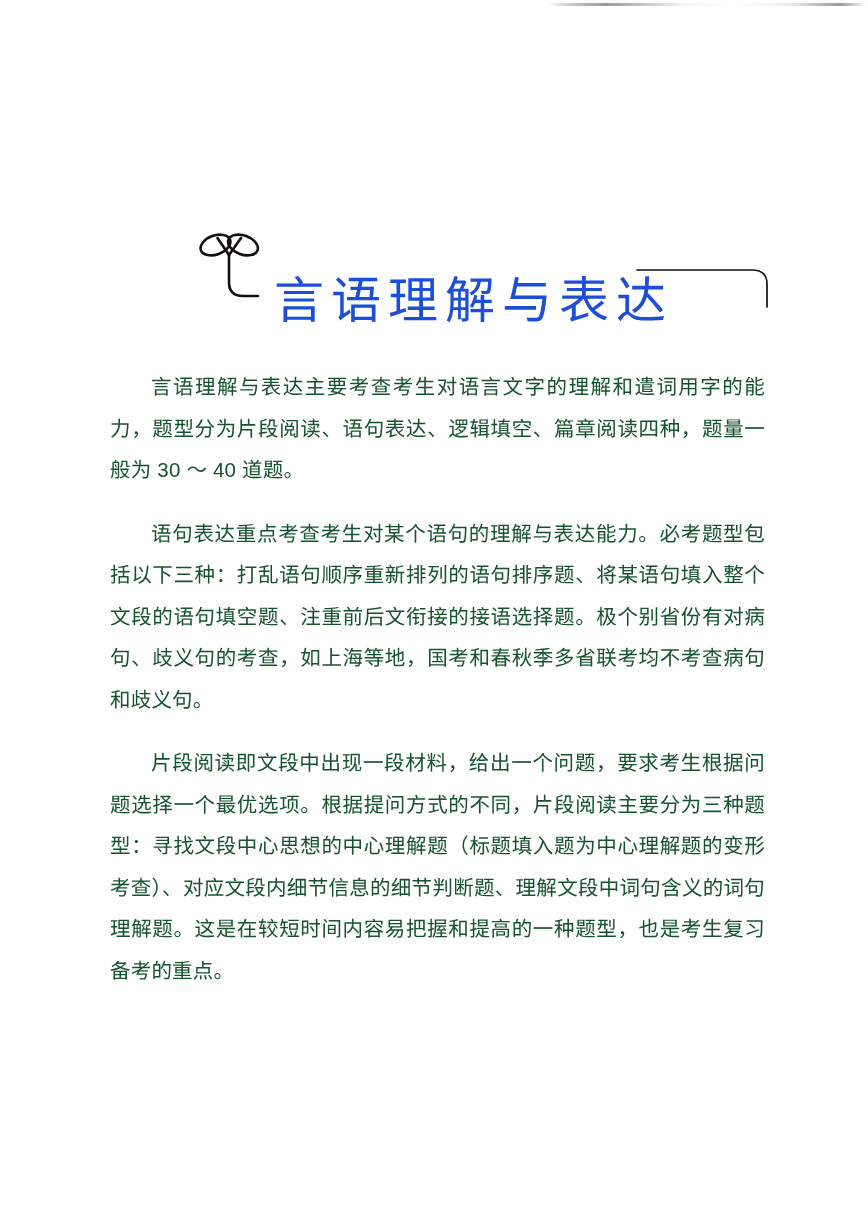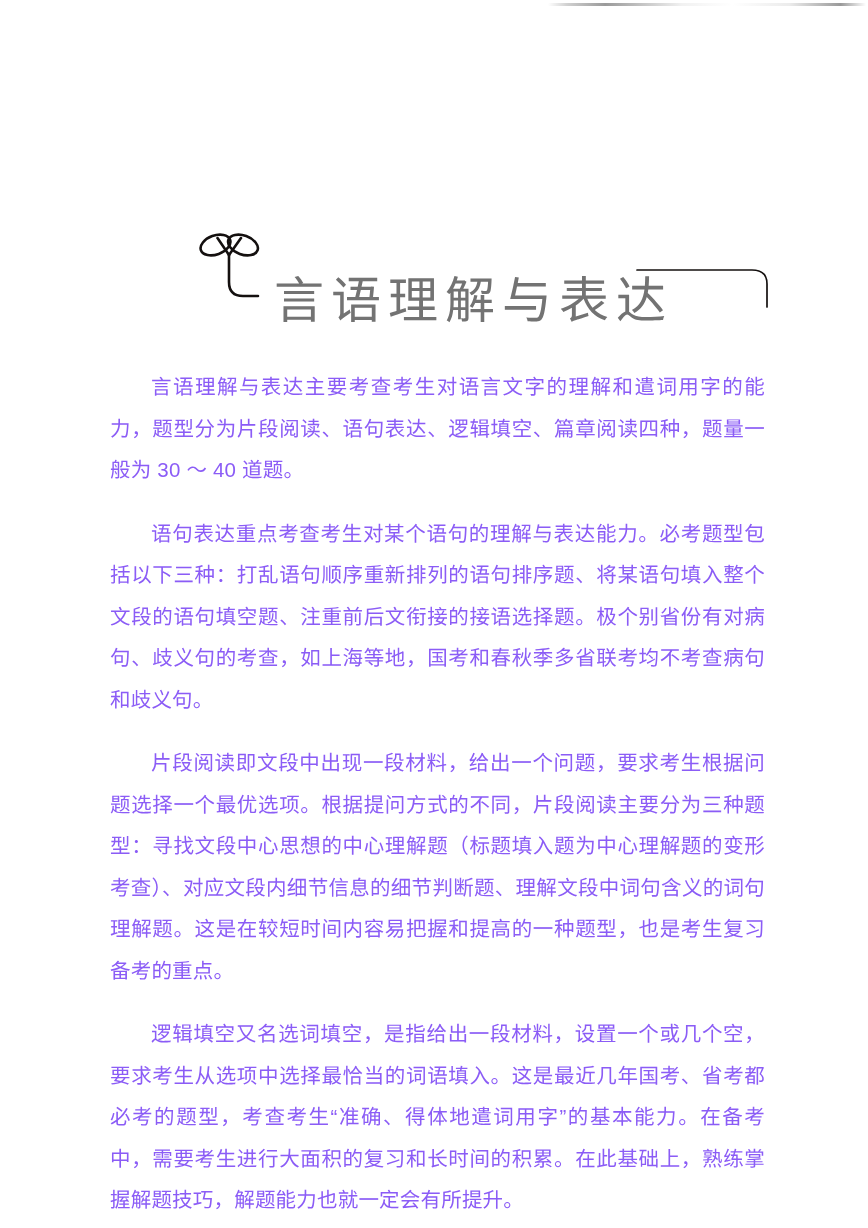--- a/index.html
+++ b/index.html
@@ -56,21 +56,21 @@
   }
 
   .chapter-title {
     position: absolute;
     left: 78px;
     top: 10px;
     font-family: "Liberation Sans", "DejaVu Sans", sans-serif;
     font-size: 50px;
     font-weight: 300;
     letter-spacing: 7px;
-    color: #737373;
+    color: #1d4ed8;
     white-space: nowrap;
     line-height: 62px;
   }
 
   .title-flourish {
     position: absolute;
     left: 440px;
     top: 36px;
     width: 140px;
     height: 46px;
@@ -82,21 +82,21 @@
     top: 366px;
     left: 110px;
     width: 655px;
   }
 
   .paragraph {
     margin: 0 0 22px 0;
     font-family: "Liberation Sans", "DejaVu Sans", sans-serif;
     font-size: 20.5px;
     line-height: 41.5px;
-    color: #8b5cf6;
+    color: #14532d;
     text-align: justify;
     text-justify: inter-ideograph;
     text-indent: 2em;
     letter-spacing: 0.2px;
     word-break: break-all;
   }
 
   .paragraph:last-child {
     margin-bottom: 0;
   }
@@ -133,17 +133,16 @@
         <path d="M1 8 L116 8 Q131 8 131 22 L131 45" fill="none" stroke="#14100f" stroke-width="1.7" stroke-linecap="round" stroke-linejoin="round"></path>
       </svg>
     </span>
 
   </div>
 
   <div class="body-copy">
     <p class="paragraph">言语理解与表达主要考查考生对语言文字的理解和遣词用字的能力，题型分为片段阅读、语句表达、逻辑填空、篇章阅读四种，题量一般为 30 ～ 40 道题。</p>
     <p class="paragraph">语句表达重点考查考生对某个语句的理解与表达能力。必考题型包括以下三种：打乱语句顺序重新排列的语句排序题、将某语句填入整个文段的语句填空题、注重前后文衔接的接语选择题。极个别省份有对病句、歧义句的考查，如上海等地，国考和春秋季多省联考均不考查病句和歧义句。</p>
     <p class="paragraph">片段阅读即文段中出现一段材料，给出一个问题，要求考生根据问题选择一个最优选项。根据提问方式的不同，片段阅读主要分为三种题型：寻找文段中心思想的中心理解题（标题填入题为中心理解题的变形考查）、对应文段内细节信息的细节判断题、理解文段中词句含义的词句理解题。这是在较短时间内容易把握和提高的一种题型，也是考生复习备考的重点。</p>
-    <p class="paragraph">逻辑填空又名选词填空，是指给出一段材料，设置一个或几个空，要求考生从选项中选择最恰当的词语填入。这是最近几年国考、省考都必考的题型，考查考生“准确、得体地遣词用字”的基本能力。在备考中，需要考生进行大面积的复习和长时间的积累。在此基础上，熟练掌握解题技巧，解题能力也就一定会有所提升。</p>
 
   </div>
 
 </div>
 
 </body></html>

